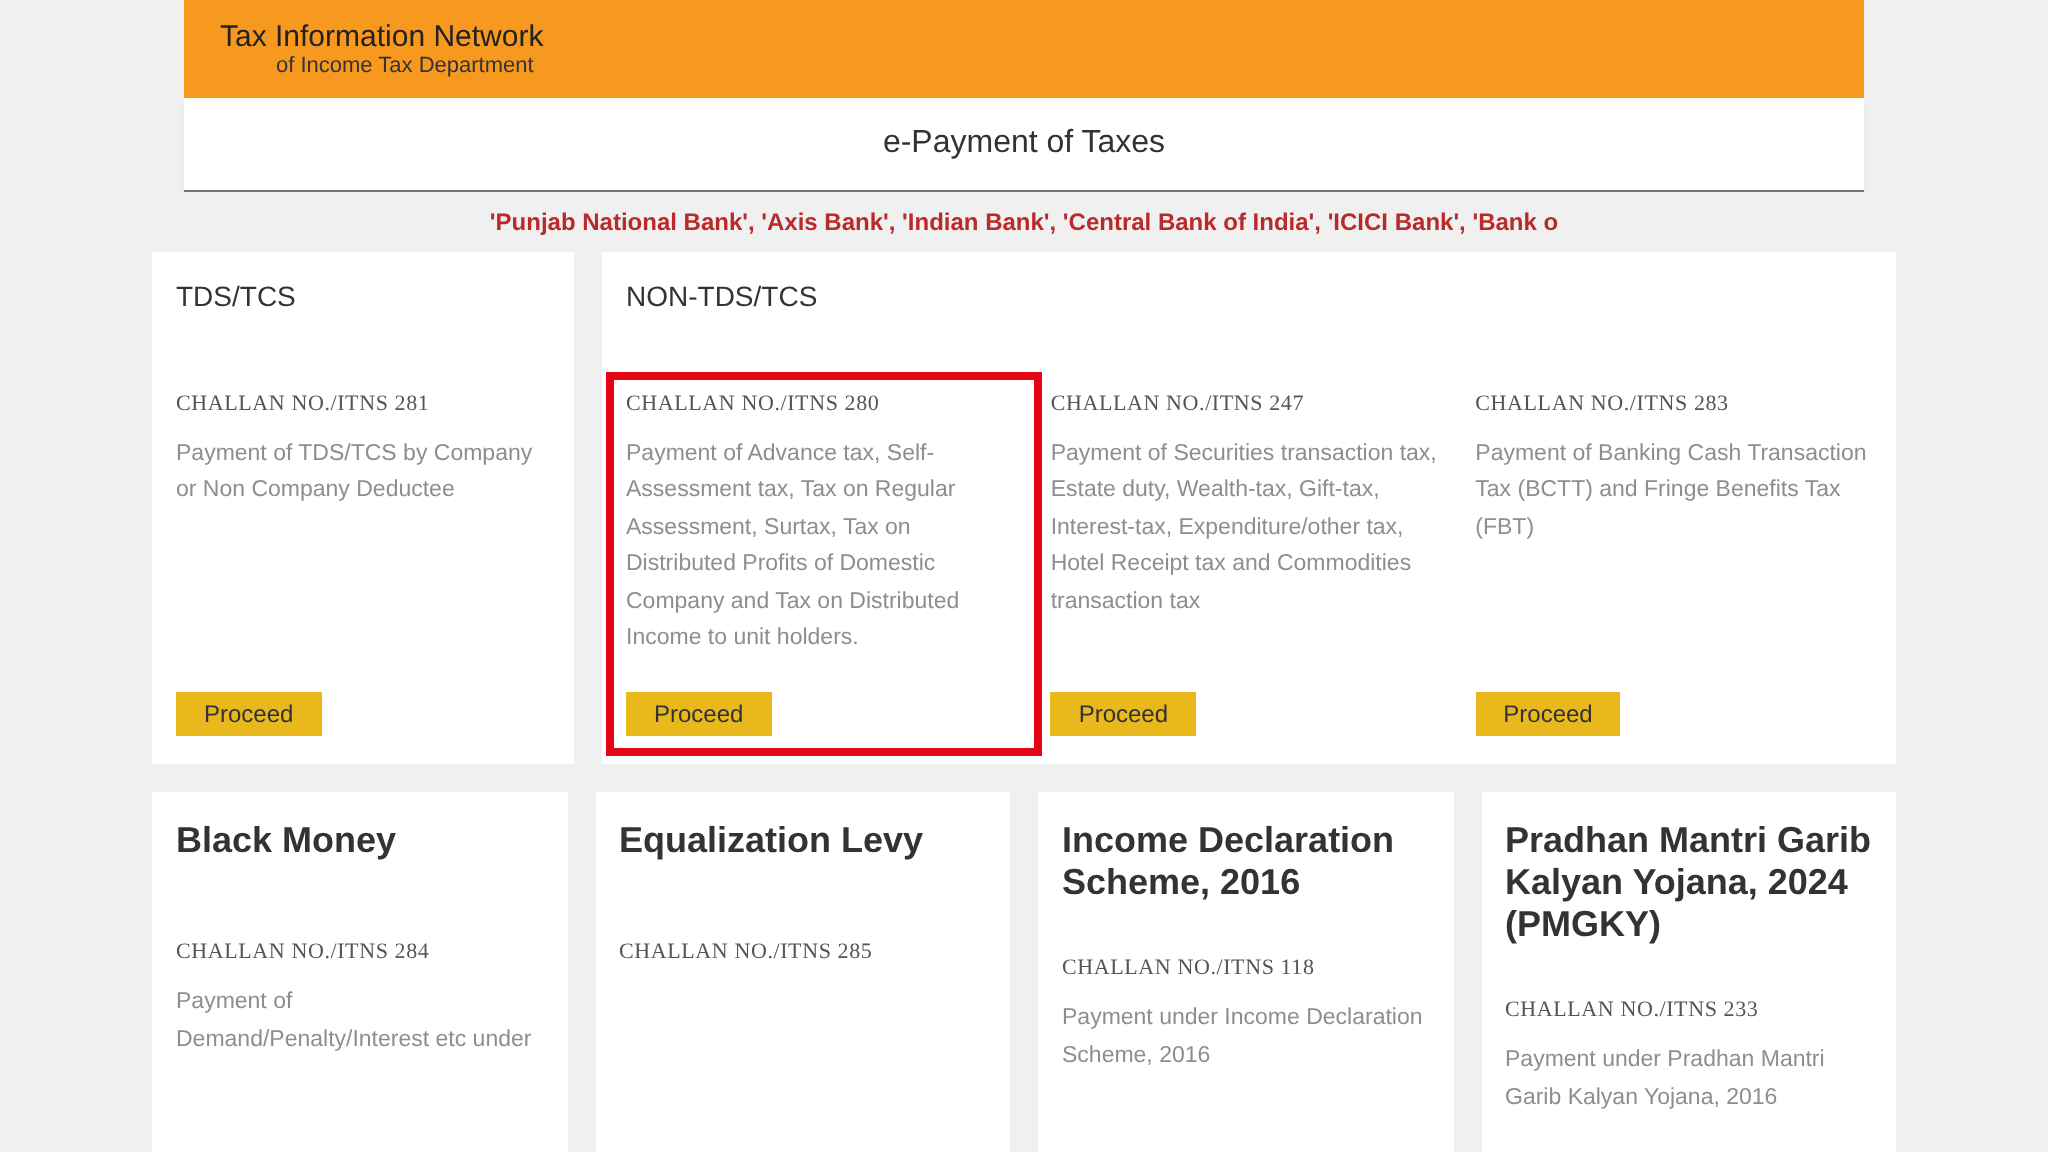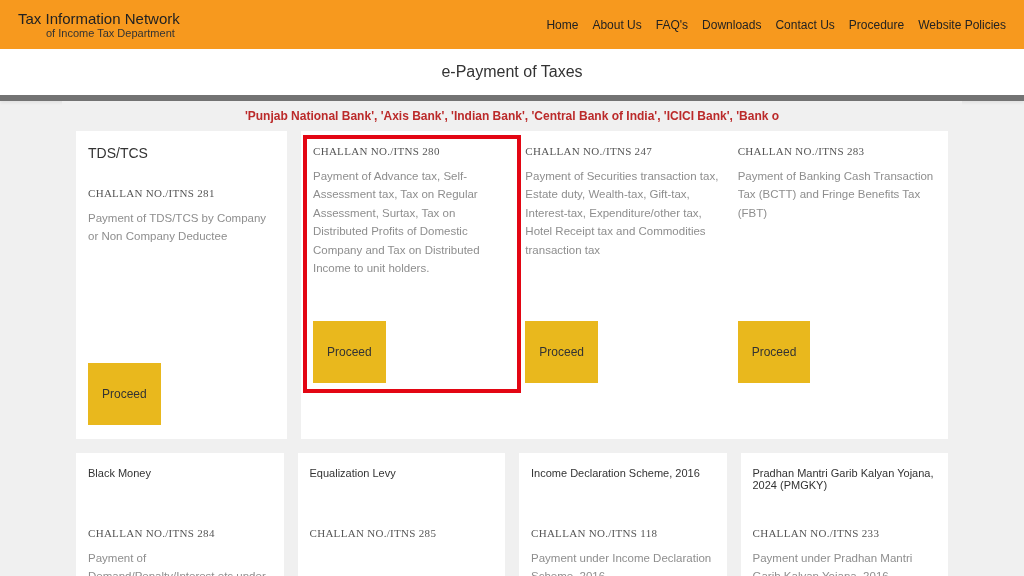--- a/index.html
+++ b/index.html
@@ -1,77 +1,69 @@
 <!DOCTYPE html>
 <html><head>
 <meta charset="utf-8">
 <style>
 * { margin: 0; padding: 0; box-sizing: border-box; }
 body { font-family: Arial, Helvetica, sans-serif; background: #f0f0f0; color: #333; font-size: 13px; }
-.container { width: 1024px; margin: 0 auto; background: #fff; }
+.container { width: 840px; margin: 0 auto; background: #fff; }
 .header { background: #f7991e; padding: 10px 18px; display: flex; justify-content: space-between; align-items: center; }
 .brand-title { font-size: 15px; color: #222; font-weight: 400; }
 .brand-sub { font-size: 11px; color: #333; margin-left: 28px; }
 .nav { display: flex; gap: 14px; }
 .nav a { color: #222; text-decoration: none; font-size: 12px; }
-.subheader { background: #fff; text-align: center; padding: 14px 0; font-size: 16px; color: #333; border-bottom: 6px solid #737373; box-shadow: 0 2px 3px rgba(0,0,0,0.06); }
+.subheader { background: #fff; text-align: center; padding: 14px 0; font-size: 16px; color: #333; border-bottom: 1px solid #737373; box-shadow: 0 2px 3px rgba(0,0,0,0.06); }
 .marquee { color: #bb2a2a; font-weight: 700; font-size: 12px; padding: 8px 20px; text-align: center; background: #f0f0f0; white-space: nowrap; overflow: hidden; }
 .grid { display: flex; flex-wrap: wrap; gap: 14px; padding: 0 14px 14px; background: #f0f0f0; }
 .card { background: #fff; flex: 1 1 calc(25% - 14px); min-width: 190px; padding: 14px 12px 14px; position: relative; }
 .card.wide { flex: 1 1 calc(75% - 14px); }
-.section-title { font-size: 14px; color: #333; margin-bottom: 26px; }
+.section-title { font-size: 14px; color: #333; margin-bottom: 40px; }
 .challan-row { display: flex; gap: 14px; }
 .challan { flex: 1; position: relative; }
 .challan-num { font-size: 11px; color: #555; letter-spacing: 0.3px; margin-bottom: 10px; font-family: Liberation Serif, serif; }
 .challan-desc { font-size: 11.5px; color: #8e8e8e; line-height: 1.6; margin-bottom: 18px; min-height: 110px; }
 .short .challan-desc { min-height: 30px; }
-.btn { background: #e9b81d; color: #333; border: none; padding: 24px 14px; font-size: 12px; cursor: pointer; margin-top: 26px; }
+.btn { background: #e9b81d; color: #333; border: none; padding: 4px 14px; font-size: 12px; cursor: pointer; }
 .highlight { outline: 4px solid #e30613; outline-offset: -2px; padding: 8px; margin: -8px; }
 .card-small { background:#fff; flex:1 1 calc(25% - 14px); min-width:190px; padding:14px 12px; }
 .card-small .challan-desc { min-height: 30px; }
-.row2-title { font-size: 11px; color:#333; margin-bottom: 26px; min-height: 34px; }
+.row2-title { font-size: 18px; color:#333; margin-bottom: 26px; min-height: 34px; font-weight: bold; }
 </style>
 </head>
 <body>
 
 <div class="container">
   <div class="header">
     <div>
       <div class="brand-title">Tax Information Network</div>
       <div class="brand-sub">of Income Tax Department</div>
     </div>
-    <nav class="nav">
-      <a href="#">Home</a>
-      <a href="#">About Us</a>
-      <a href="#">FAQ's</a>
-      <a href="#">Downloads</a>
-      <a href="#">Contact Us</a>
-      <a href="#">Procedure</a>
-      <a href="#">Website Policies</a>
-    </nav>
   </div>
 
   <div class="subheader">e-Payment of Taxes</div>
 </div>
 
 <div style="width:900px;margin:0 auto;">
   <div class="marquee">'Punjab National Bank', 'Axis Bank', 'Indian Bank', 'Central Bank of India', 'ICICI Bank', 'Bank o</div>
 
   <div class="grid">
 
     <div class="card">
       <div class="section-title">TDS/TCS</div>
       <div class="challan">
         <div class="challan-num">CHALLAN NO./ITNS 281</div>
         <div class="challan-desc">Payment of TDS/TCS by Company or Non Company Deductee</div>
         <button class="btn">Proceed</button>
       </div>
     </div>
 
     <div class="card wide">
+      <div class="section-title">NON-TDS/TCS</div>
       <div class="challan-row">
         <div class="challan highlight">
           <div class="challan-num">CHALLAN NO./ITNS 280</div>
           <div class="challan-desc">Payment of Advance tax, Self-Assessment tax, Tax on Regular Assessment, Surtax, Tax on Distributed Profits of Domestic Company and Tax on Distributed Income to unit holders.</div>
           <button class="btn">Proceed</button>
         </div>
         <div class="challan">
           <div class="challan-num">CHALLAN NO./ITNS 247</div>
           <div class="challan-desc">Payment of Securities transaction tax, Estate duty, Wealth-tax, Gift-tax, Interest-tax, Expenditure/other tax, Hotel Receipt tax and Commodities transaction tax</div>
           <button class="btn">Proceed</button>

